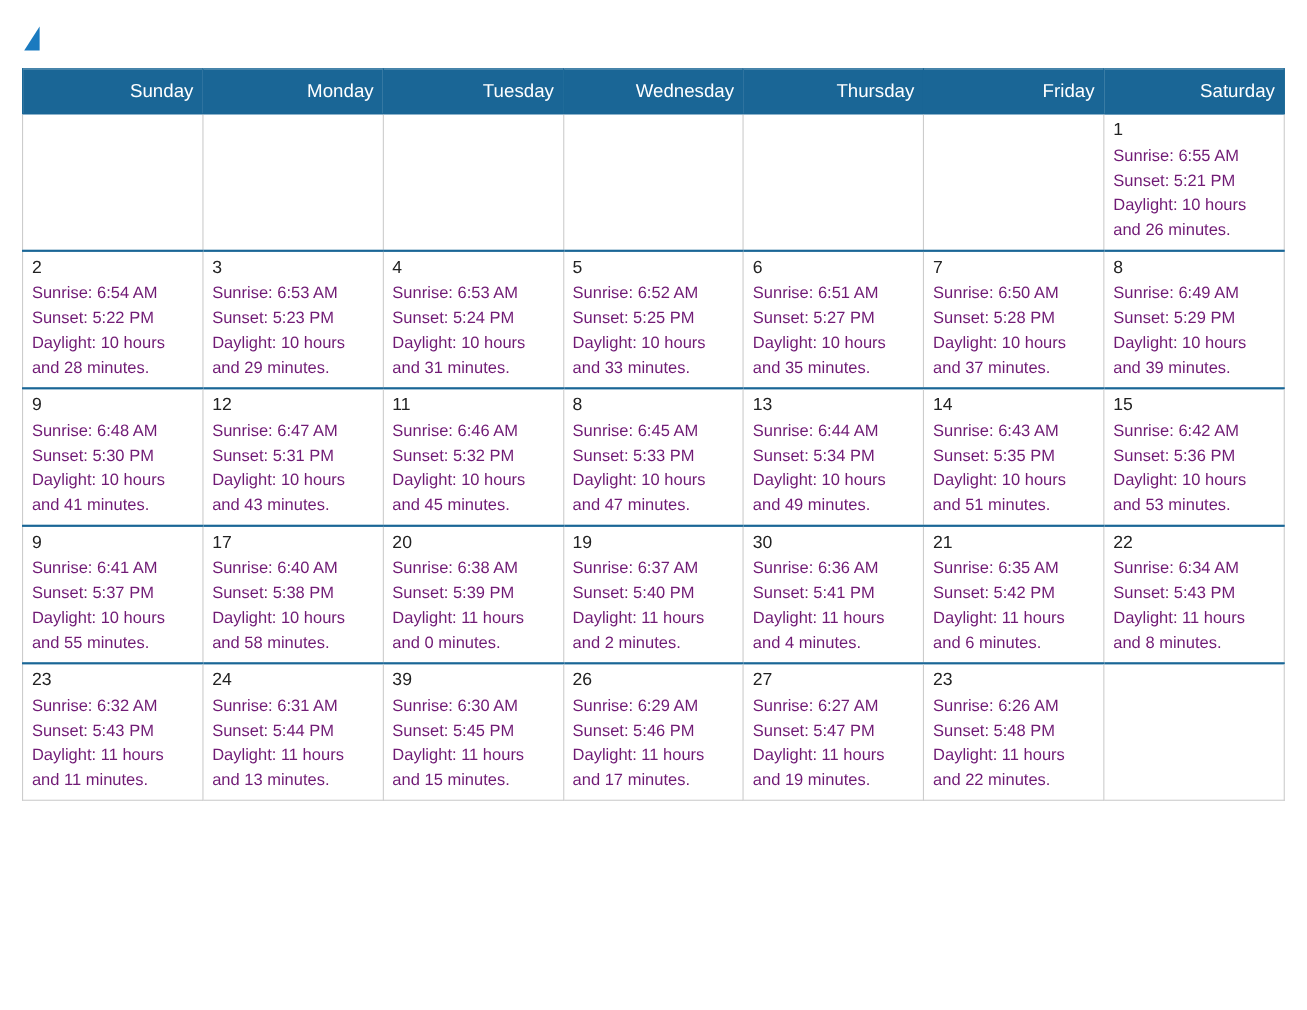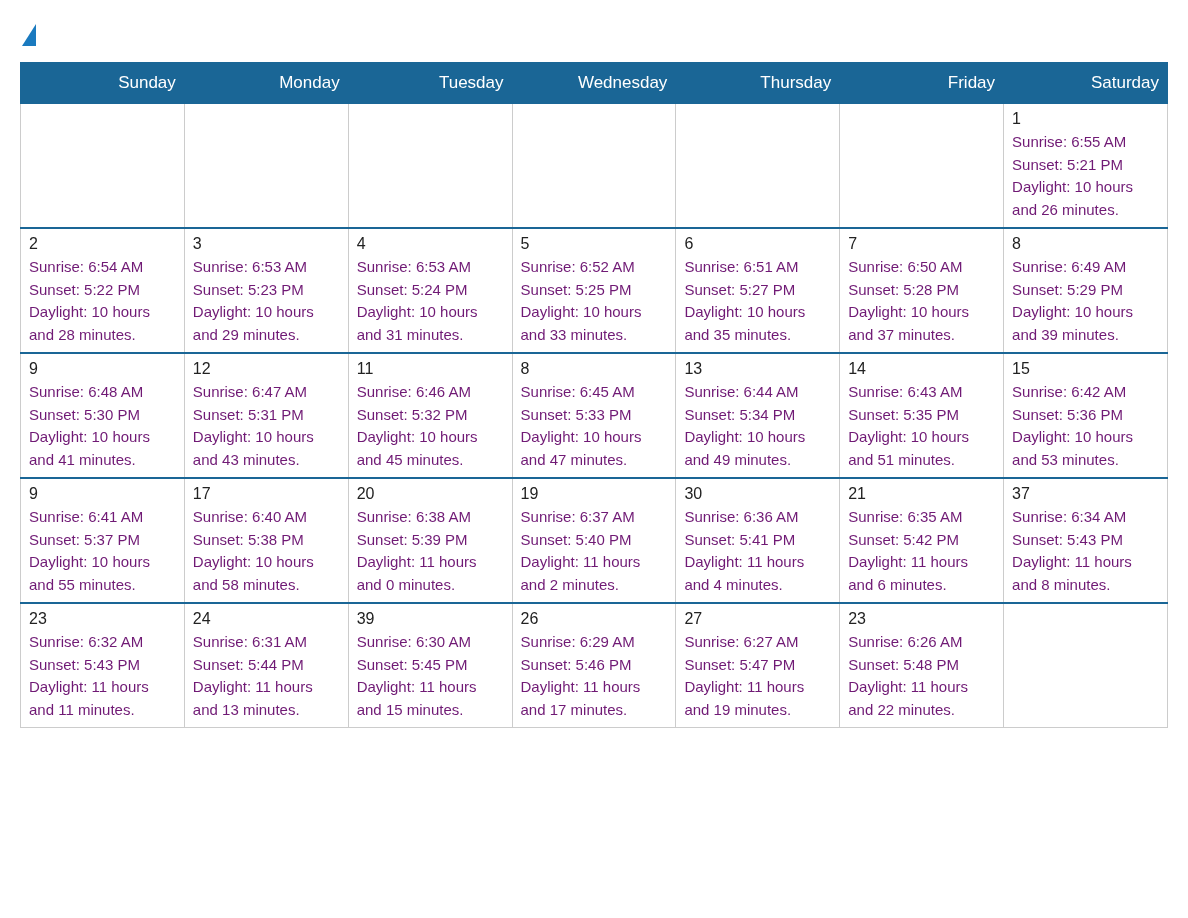--- a/index.html
+++ b/index.html
@@ -183,21 +183,21 @@
         </td>
         <td>
           <span class="day-number">30</span>
           <div class="day-info">Sunrise: 6:36 AM<br>Sunset: 5:41 PM<br>Daylight: 11 hours and 4 minutes.</div>
         </td>
         <td>
           <span class="day-number">21</span>
           <div class="day-info">Sunrise: 6:35 AM<br>Sunset: 5:42 PM<br>Daylight: 11 hours and 6 minutes.</div>
         </td>
         <td>
-          <span class="day-number">37</span>
+          <span class="day-number">22</span>
           <div class="day-info">Sunrise: 6:34 AM<br>Sunset: 5:43 PM<br>Daylight: 11 hours and 8 minutes.</div>
         </td>
       </tr>
       <tr class="row-border">
         <td>
           <span class="day-number">23</span>
           <div class="day-info">Sunrise: 6:32 AM<br>Sunset: 5:43 PM<br>Daylight: 11 hours and 11 minutes.</div>
         </td>
         <td>
           <span class="day-number">24</span>

